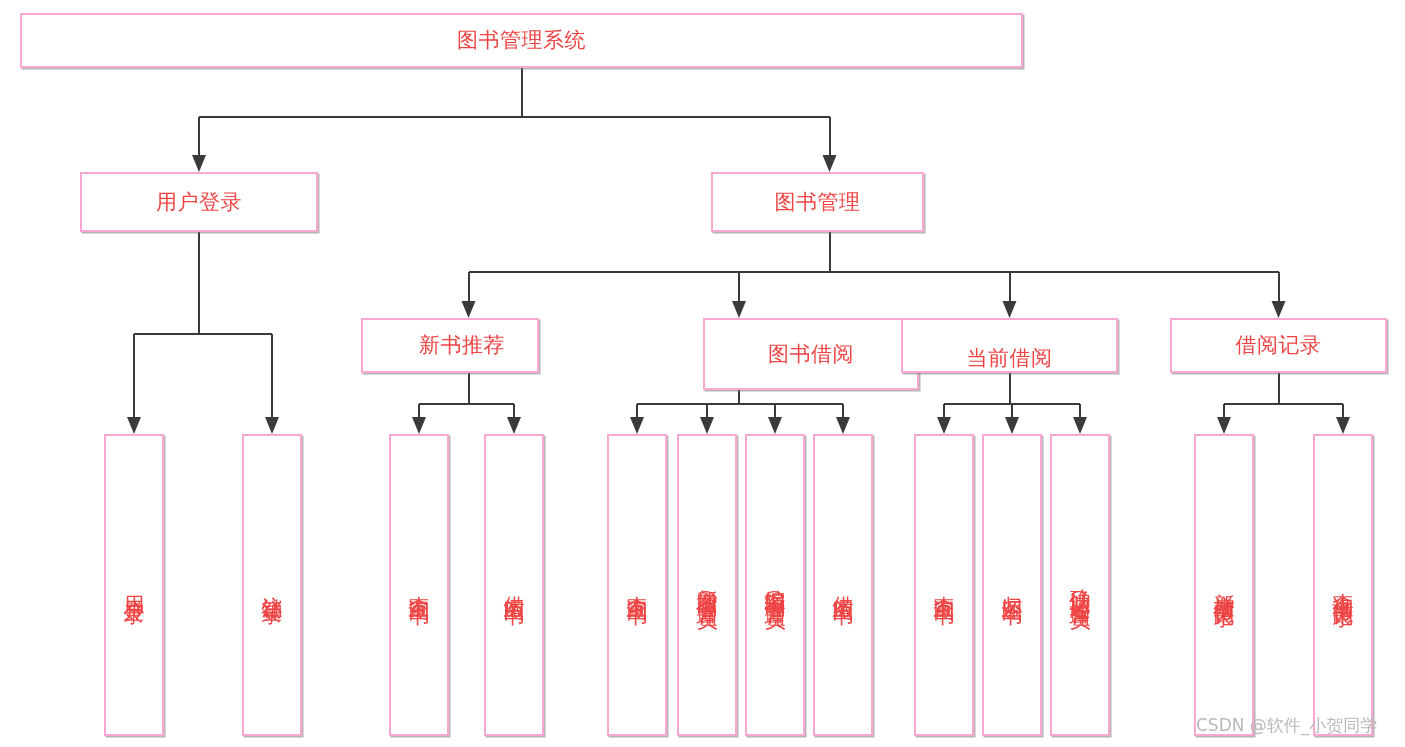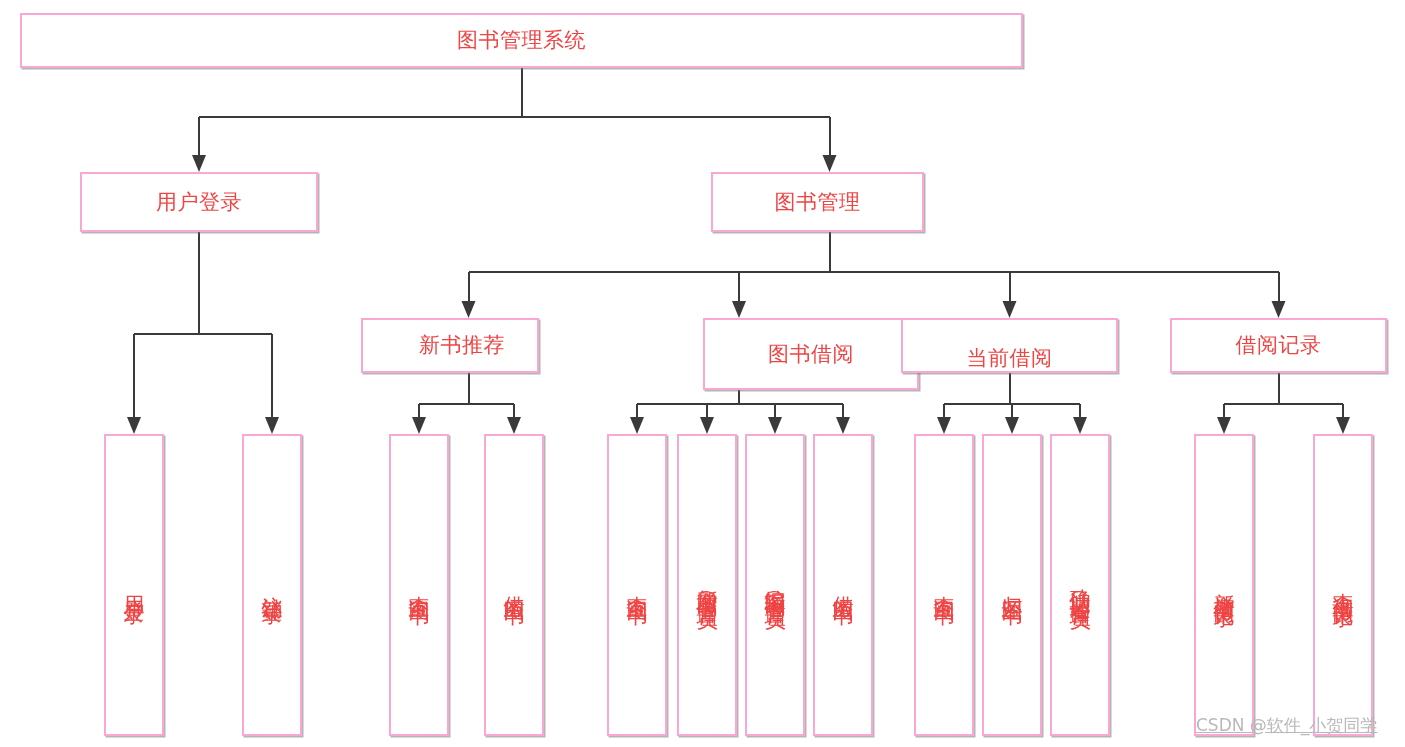--- a/index.html
+++ b/index.html
@@ -66,21 +66,20 @@
   }
   .watermark {
     position: absolute;
     left: 1196px;
     top: 714px;
     font-size: 17px;
     color: #b9b9b9;
     white-space: nowrap;
     z-index: 3;
     font-family: "DejaVu Sans", "Liberation Sans", sans-serif;
-    text-decoration: underline;
   }
 </style>
 </head>
 <body>
 
 <div id="canvas">
   <svg id="edges" viewBox="0 0 1405 747" width="1405" height="747" xmlns="http://www.w3.org/2000/svg">
       <line x1="521.5" y1="68" x2="521.5" y2="117" stroke="#3a3a3a" stroke-width="2" shape-rendering="crispEdges"></line>
       <line x1="199" y1="117" x2="829.5" y2="117" stroke="#3a3a3a" stroke-width="2" shape-rendering="crispEdges"></line>
       <line x1="199" y1="117" x2="199" y2="155" stroke="#3a3a3a" stroke-width="2" shape-rendering="crispEdges"></line>

